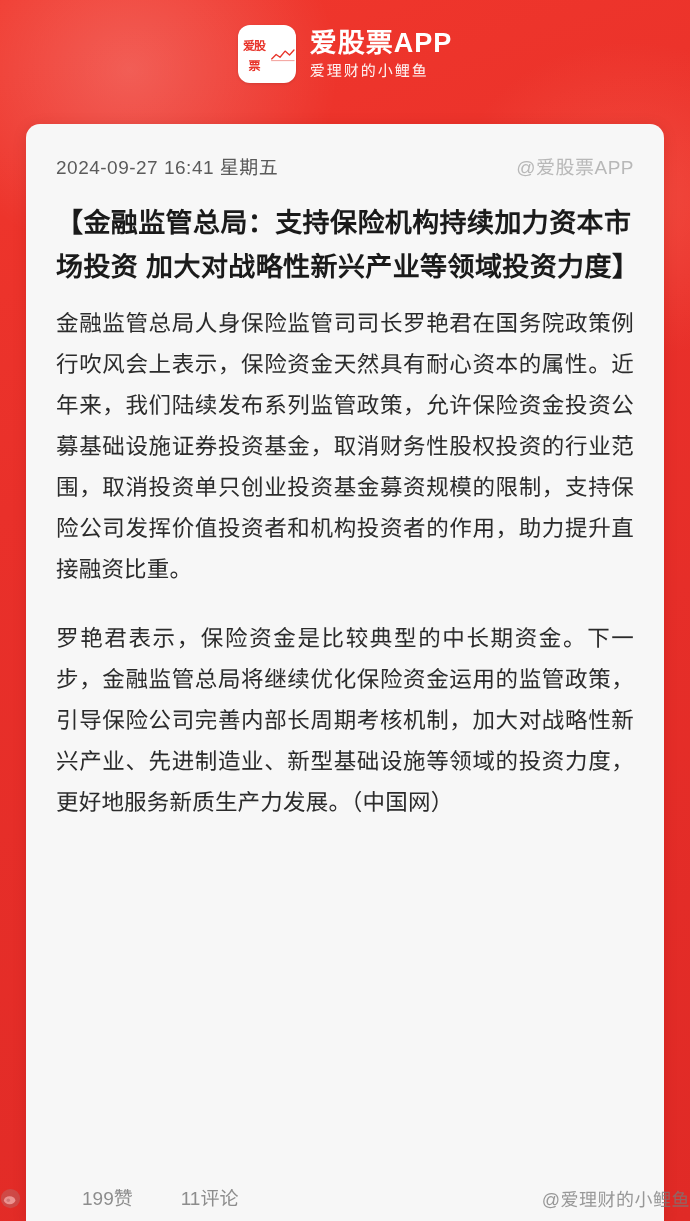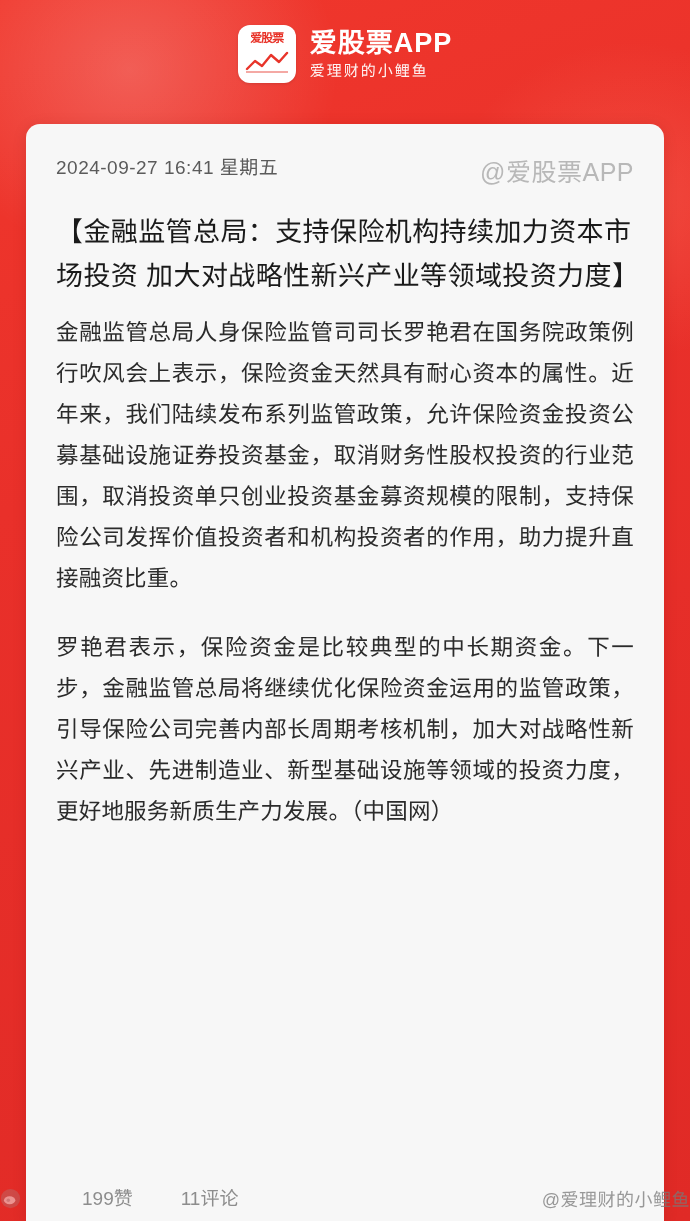--- a/index.html
+++ b/index.html
@@ -51,21 +51,21 @@
     justify-content: center;
     gap: 14px;
     z-index: 3;
   }
   .brand-logo {
     width: 58px;
     height: 58px;
     border-radius: 12px;
     background: #ffffff;
     display: flex;
-    flex-direction: column;
+    flex-direction: row;
     align-items: center;
     justify-content: flex-start;
     box-shadow: 0 1px 3px rgba(0,0,0,0.12);
     overflow: hidden;
   }
   .brand-logo .logo-top {
     width: 100%;
     text-align: center;
     font-size: 12px;
     line-height: 20px;
@@ -117,27 +117,27 @@
     align-items: flex-start;
     justify-content: space-between;
     margin-bottom: 22px;
   }
   .meta-date {
     font-size: 19px;
     color: #5b5b5b;
     letter-spacing: 0.5px;
   }
   .meta-source {
-    font-size: 25px;
+    font-size: 19px;
     color: #b8b8b8;
     letter-spacing: 0.5px;
   }
   .article-title {
     font-size: 27px;
-    font-weight: normal;
+    font-weight: bold;
     color: #1a1a1a;
     line-height: 44px;
     letter-spacing: 0.4px;
     margin: 0 0 14px 0;
   }
   .article-body p {
     font-size: 22.5px;
     color: #2b2b2b;
     line-height: 41px;
     letter-spacing: 0.2px;

